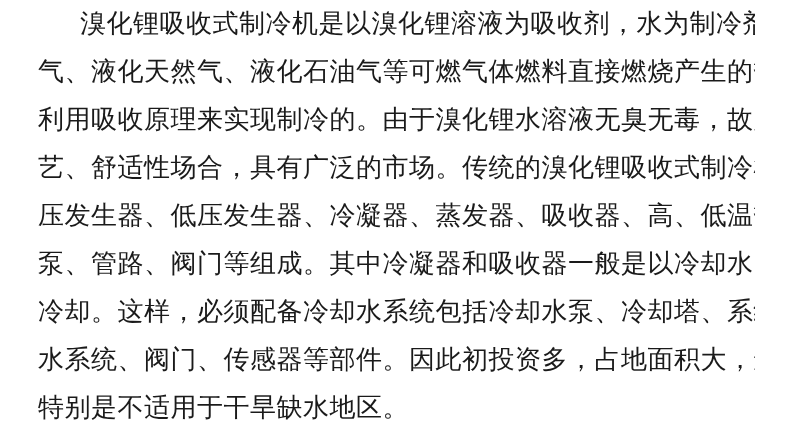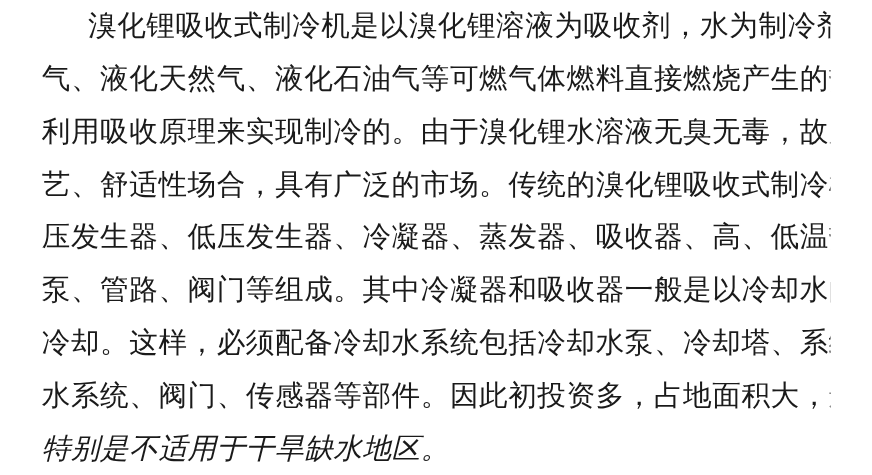--- a/index.html
+++ b/index.html
@@ -33,21 +33,20 @@
     text-align-last: justify;
     text-justify: inter-character;
     letter-spacing: 0.5px;
   }
   .line.first {
     text-indent: 42px;
   }
   .line.last {
     text-align: left;
     text-align-last: left;
-    font-style: italic;
   }
 </style>
 </head>
 <body>
 
 <div class="page">
   <div class="textblock">
     <div class="line first">溴化锂吸收式制冷机是以溴化锂溶液为吸收剂，水为制冷剂，以天然</div>
     <div class="line">气、液化天然气、液化石油气等可燃气体燃料直接燃烧产生的热量作热源，</div>
     <div class="line">利用吸收原理来实现制冷的。由于溴化锂水溶液无臭无毒，故广泛用于工</div>

